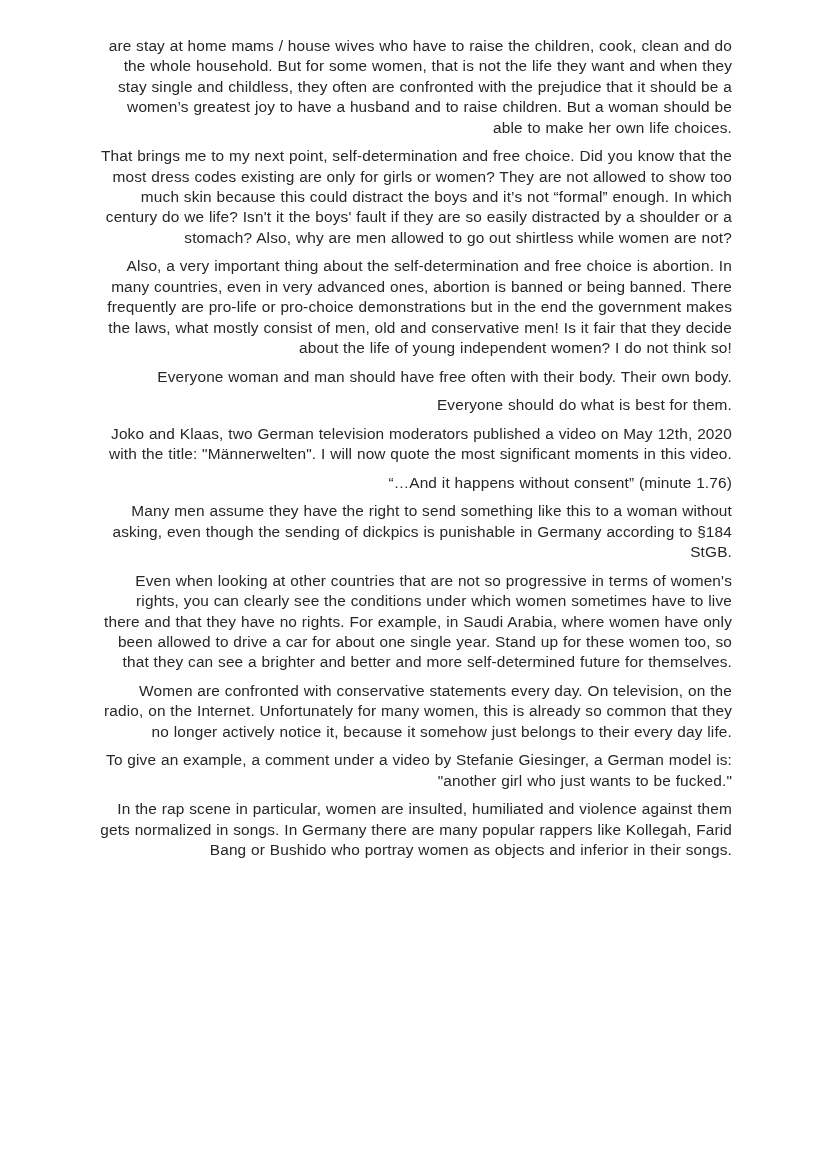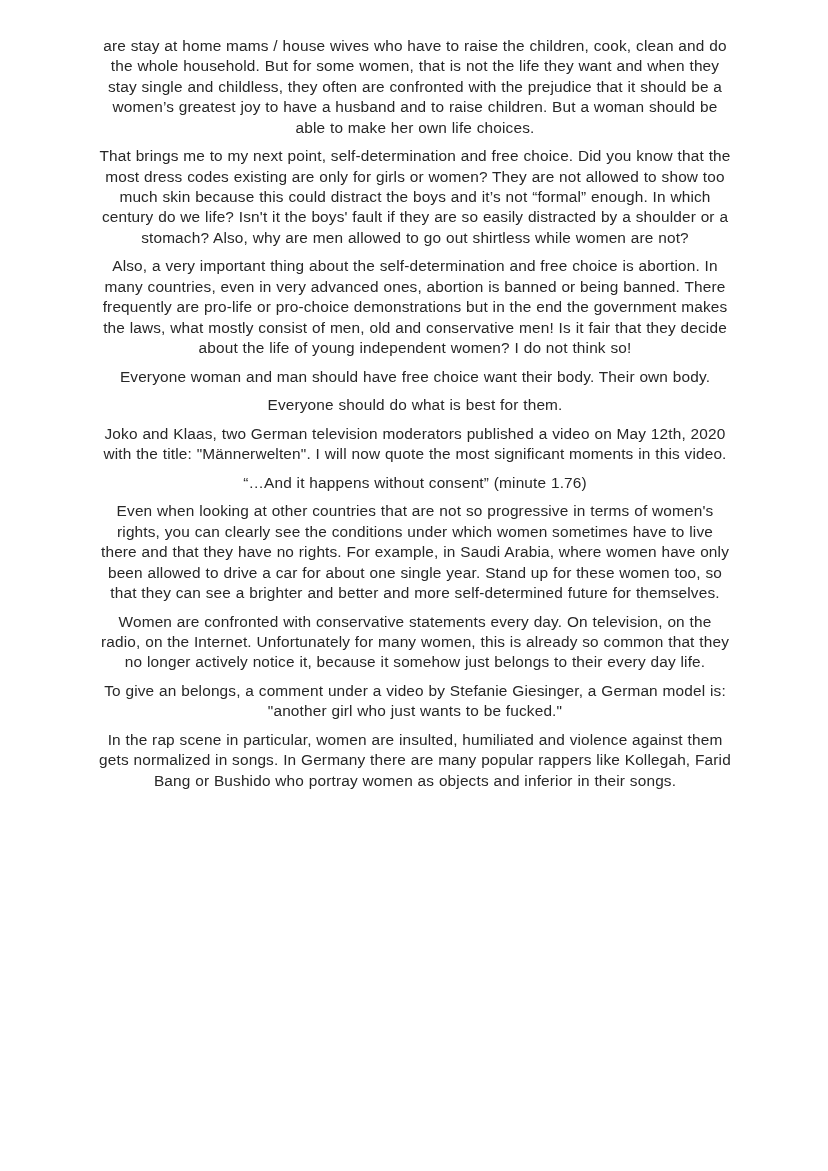--- a/index.html
+++ b/index.html
@@ -23,43 +23,44 @@
     left: 98px;
     top: 36px;
     width: 634px;
   }
 
   .para {
     font-family: "Liberation Sans", sans-serif;
     font-size: 15.4px;
     line-height: 20.4px;
     color: #272727;
-    text-align: center;
+    text-align: right;
     margin: 0 0 8.2px 0;
     letter-spacing: 0.01em;
     word-spacing: 0.02em;
     -webkit-font-smoothing: antialiased;
   }
 
   .para:last-child {
     margin-bottom: 12px;
   }
 </style>
 </head>
 <body>
 
 <div class="page">
   <div class="text-column">
 
     <p class="para">are stay at home mams / house wives who have to raise the children, cook, clean and do the whole household. But for some women, that is not the life they want and when they stay single and childless, they often are confronted with the prejudice that it should be a women’s greatest joy to have a husband and to raise children. But a woman should be able to make her own life choices.</p>
     <p class="para">That brings me to my next point, self-determination and free choice. Did you know that the most dress codes existing are only for girls or women? They are not allowed to show too much skin because this could distract the boys and it’s not “formal” enough. In which century do we life? Isn't it the boys' fault if they are so easily distracted by a shoulder or a stomach? Also, why are men allowed to go out shirtless while women are not?</p>
     <p class="para">Also, a very important thing about the self-determination and free choice is abortion. In many countries, even in very advanced ones, abortion is banned or being banned. There frequently are pro-life or pro-choice demonstrations but in the end the government makes the laws, what mostly consist of men, old and conservative men! Is it fair that they decide about the life of young independent women? I do not think so!</p>
-    <p class="para">Everyone woman and man should have free choice want their body. Their own body.</p>
+    <p class="para">Everyone woman and man should have free often with their body. Their own body.</p>
     <p class="para">Everyone should do what is best for them.</p>
     <p class="para">Joko and Klaas, two German television moderators published a video on May 12th, 2020 with the title: "Männerwelten". I will now quote the most significant moments in this video.</p>
     <p class="para">“…And it happens without consent” (minute 1.76)</p>
+    <p class="para">Many men assume they have the right to send something like this to a woman without asking, even though the sending of dickpics is punishable in Germany according to §184 StGB.</p>
     <p class="para">Even when looking at other countries that are not so progressive in terms of women's rights, you can clearly see the conditions under which women sometimes have to live there and that they have no rights. For example, in Saudi Arabia, where women have only been allowed to drive a car for about one single year. Stand up for these women too, so that they can see a brighter and better and more self-determined future for themselves.</p>
     <p class="para">Women are confronted with conservative statements every day. On television, on the radio, on the Internet. Unfortunately for many women, this is already so common that they no longer actively notice it, because it somehow just belongs to their every day life.</p>
-    <p class="para">To give an belongs, a comment under a video by Stefanie Giesinger, a German model is: "another girl who just wants to be fucked."</p>
+    <p class="para">To give an example, a comment under a video by Stefanie Giesinger, a German model is: "another girl who just wants to be fucked."</p>
     <p class="para">In the rap scene in particular, women are insulted, humiliated and violence against them gets normalized in songs. In Germany there are many popular rappers like Kollegah, Farid Bang or Bushido who portray women as objects and inferior in their songs.</p>
 
   </div>
 </div>
 
 </body></html>

